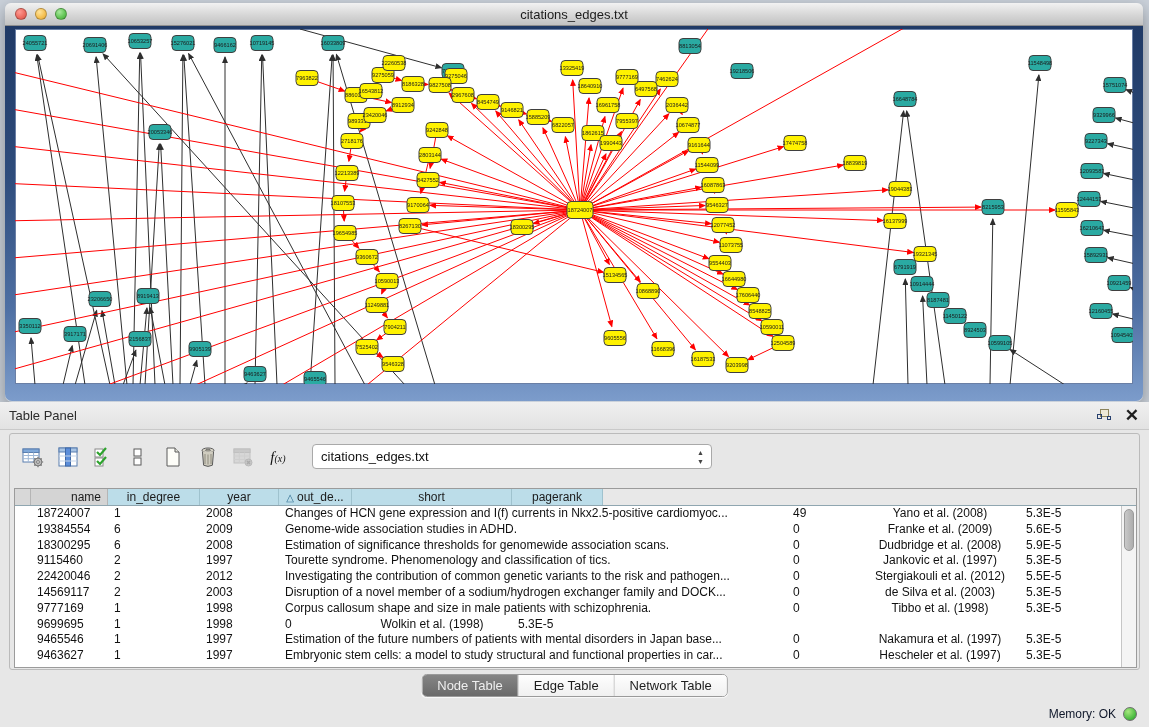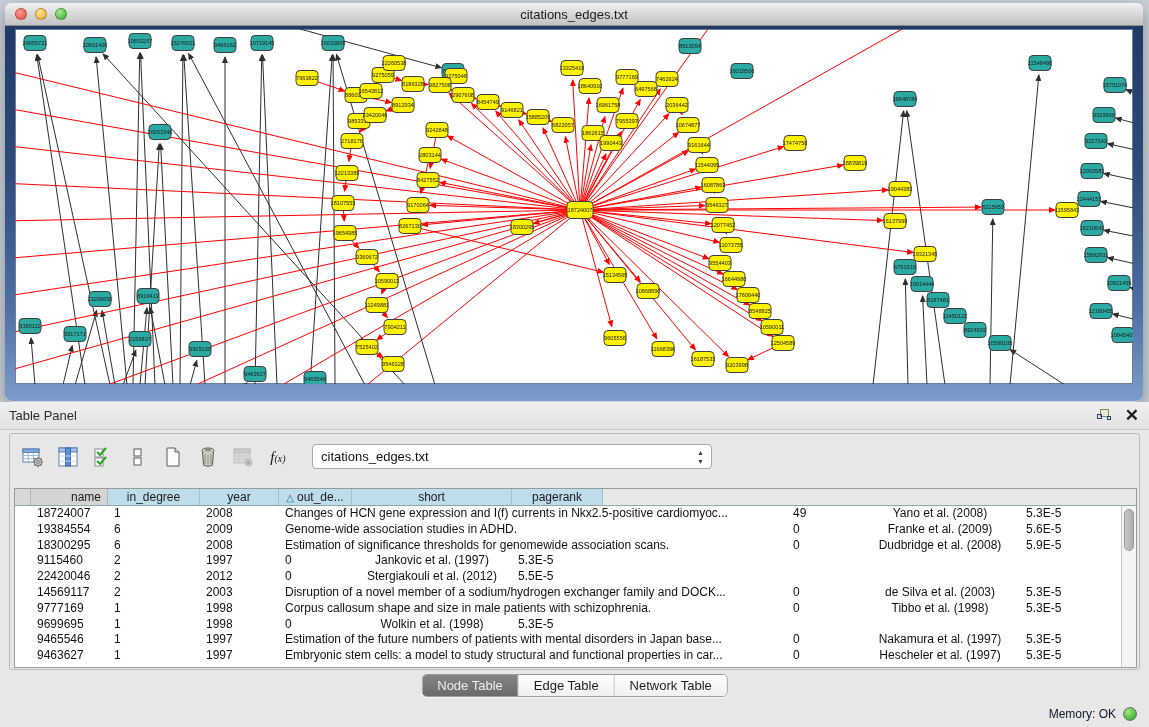--- a/index.html
+++ b/index.html
@@ -818,29 +818,31 @@
             <div class="td w-title">Estimation of significance thresholds for genomewide association scans.</div>
             <div class="td w-out">0</div>
             <div class="td w-short center">Dudbridge et al. (2008)</div>
             <div class="td w-page">5.9E-5</div>
           </div>
           <div class="tr">
             <div class="td w-gutter"></div>
             <div class="td w-name">9115460</div>
             <div class="td w-indeg">2</div>
             <div class="td w-year">1997</div>
+            <div class="td w-title">Tourette syndrome. Phenomenology and classification of tics.</div>
             <div class="td w-out">0</div>
             <div class="td w-short center">Jankovic et al. (1997)</div>
             <div class="td w-page">5.3E-5</div>
           </div>
           <div class="tr">
             <div class="td w-gutter"></div>
             <div class="td w-name">22420046</div>
             <div class="td w-indeg">2</div>
             <div class="td w-year">2012</div>
+            <div class="td w-title">Investigating the contribution of common genetic variants to the risk and pathogen...</div>
             <div class="td w-out">0</div>
             <div class="td w-short center">Stergiakouli et al. (2012)</div>
             <div class="td w-page">5.5E-5</div>
           </div>
           <div class="tr">
             <div class="td w-gutter"></div>
             <div class="td w-name">14569117</div>
             <div class="td w-indeg">2</div>
             <div class="td w-year">2003</div>
             <div class="td w-title">Disruption of a novel member of a sodium/hydrogen exchanger family and DOCK...</div>

